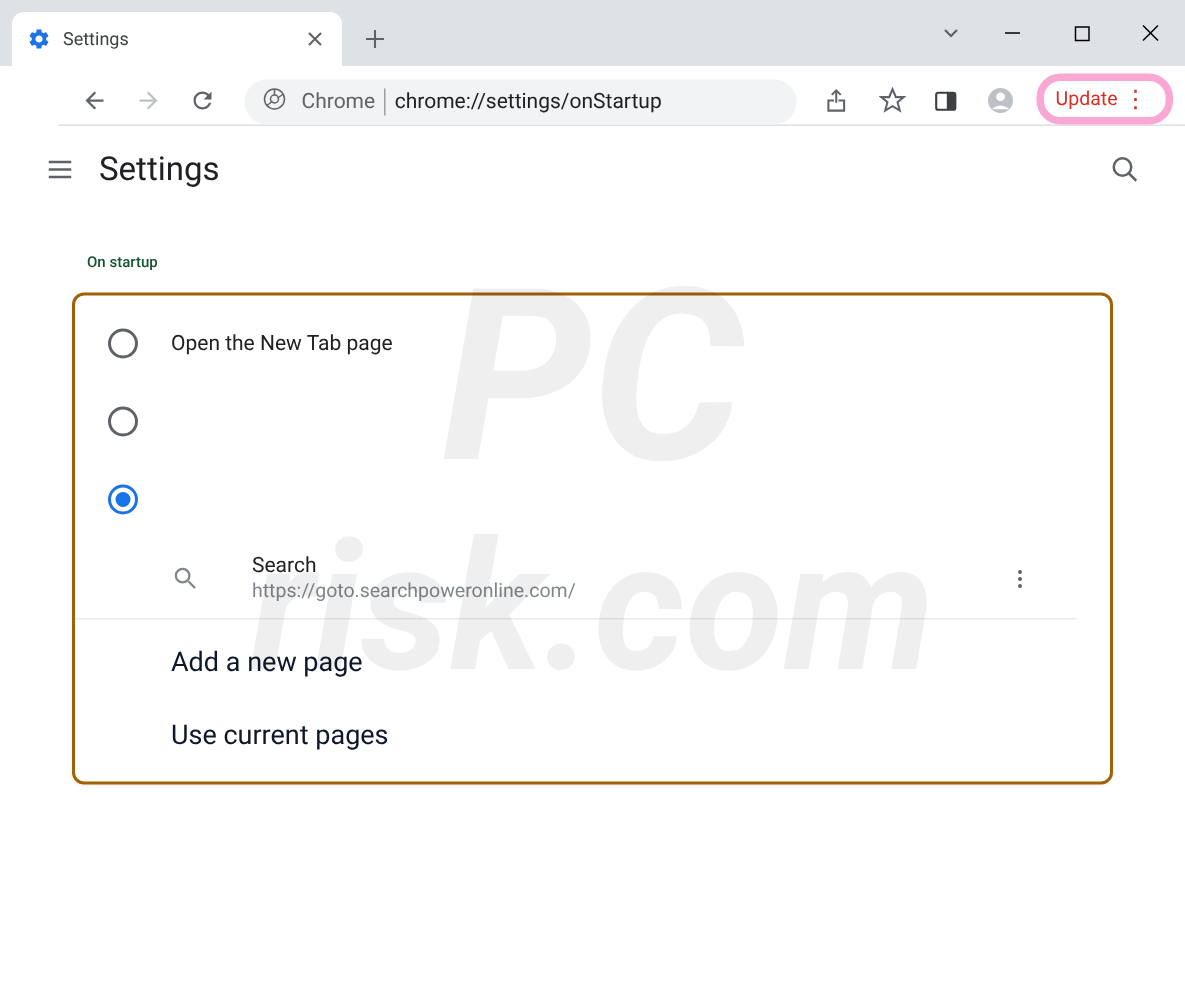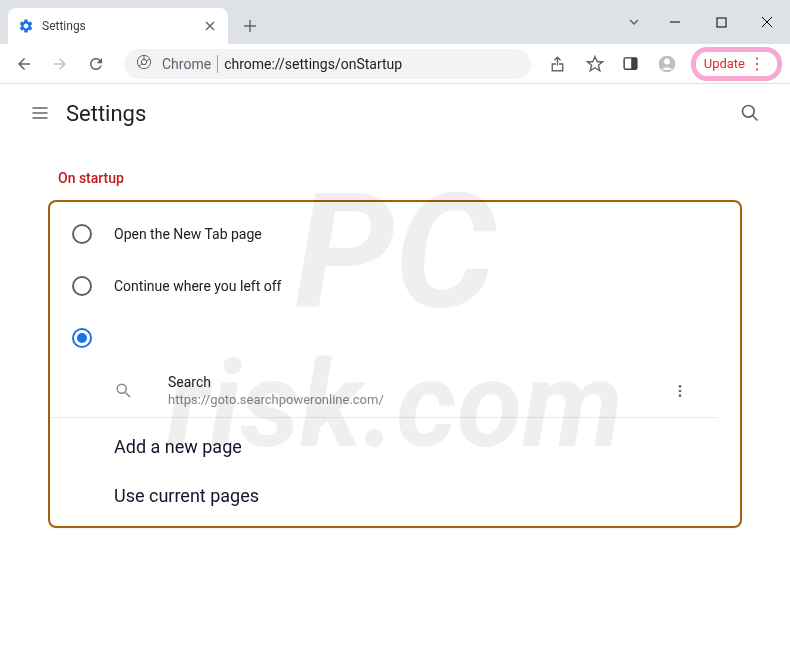--- a/index.html
+++ b/index.html
@@ -10,40 +10,40 @@
 .tab { background: #fff; height: 36px; margin-left: 8px; border-radius: 8px 8px 0 0; display: flex; align-items: center; padding: 0 10px; min-width: 220px; position: relative; }
 .tab-icon { width: 16px; height: 16px; margin-right: 8px; display: flex; align-items: center; justify-content: center; }
 .tab-title { font-size: 12px; color: #3c4043; flex: 1; }
 .tab-close { width: 16px; height: 16px; display: flex; align-items: center; justify-content: center; color: #5f6368; cursor: pointer; }
 .new-tab { width: 28px; height: 28px; display: flex; align-items: center; justify-content: center; margin-left: 8px; margin-bottom: 4px; cursor: pointer; color: #5f6368; }
 .window-controls { margin-left: auto; display: flex; height: 44px; }
 .win-btn { width: 46px; display: flex; align-items: center; justify-content: center; color: #3c4043; cursor: pointer; }
 .win-dropdown { width: 36px; display: flex; align-items: center; justify-content: center; color: #5f6368; }
 
 
-.toolbar { height: 40px; background: #fff; border-bottom: 1px solid #e0e0e0; display: flex; align-items: center; padding: 0 8px; gap: 4px; }
+.toolbar { height: 40px; background: #fff; border-bottom: 1px solid #e0e0e0; display: flex; align-items: flex-end; padding: 0 8px; gap: 4px; margin-left: 39px; }
 .nav-btn { width: 32px; height: 32px; display: flex; align-items: center; justify-content: center; border-radius: 50%; cursor: pointer; color: #5f6368; }
 .nav-btn.disabled { color: #bdc1c6; cursor: default; }
 .omnibox { flex: 1; height: 30px; background: #f1f3f4; border-radius: 15px; display: flex; align-items: center; padding: 0 12px; margin: 0 8px; }
 .omnibox-icon { color: #5f6368; margin-right: 10px; }
 .omnibox-prefix { color: #5f6368; font-size: 14px; }
 .omnibox-url { color: #202124; font-size: 14px; }
 .toolbar-icon { width: 32px; height: 32px; display: flex; align-items: center; justify-content: center; color: #5f6368; cursor: pointer; }
 .update-btn { border: 5px solid #f9a8d4; color: #d93025; border-radius: 16px; padding: 4px 12px 4px 8px; font-size: 13px; display: flex; align-items: center; gap: 4px; cursor: pointer; margin-left: 4px; }
 .update-dots { color: #d93025; font-size: 16px; line-height: 1; }
 
 
 .settings-header { height: 58px; display: flex; align-items: center; padding: 0 20px; }
 .menu-btn { width: 40px; height: 40px; display: flex; align-items: center; justify-content: center; cursor: pointer; color: #5f6368; }
 .settings-title { font-size: 22px; color: #202124; margin-left: 6px; font-weight: 400; }
 .search-btn { margin-left: auto; width: 40px; height: 40px; display: flex; align-items: center; justify-content: center; cursor: pointer; color: #5f6368; }
 
 
 .content { padding: 10px 48px; }
-.section-title { font-size: 14px; color: #b91c1c; margin: 18px 0 14px 10px; font-weight: 500; }
+.section-title { font-size: 10px; color: #14532d; margin: 18px 0 14px 10px; font-weight: 500; }
 .card { border: 2px solid #a16207; border-radius: 8px; padding: 6px 0; box-shadow: 0 1px 2px rgba(60,64,67,.08); }
 .radio-row { display: flex; align-items: center; padding: 16px 22px; cursor: pointer; }
 .radio { width: 20px; height: 20px; border: 2px solid #5f6368; border-radius: 50%; margin-right: 22px; flex-shrink: 0; position: relative; }
 .radio.selected { border-color: #1a73e8; }
 .radio.selected::after { content: ''; position: absolute; width: 10px; height: 10px; background: #1a73e8; border-radius: 50%; top: 3px; left: 3px; }
 .radio-label { font-size: 14px; color: #202124; }
 .page-row { display: flex; align-items: center; padding: 10px 22px 10px 64px; border-bottom: 1px solid #e8eaed; margin: 0 22px 4px 0; }
 .page-favicon { width: 20px; height: 20px; margin-right: 18px; display: flex; align-items: center; justify-content: center; color: #9aa0a6; }
 .page-info { flex: 1; margin-left: 16px; }
 .page-title { font-size: 14px; color: #202124; }
@@ -185,21 +185,20 @@
 
 <div class="content">
   <div class="section-title">On startup</div>
   <div class="card">
     <div class="radio-row">
       <div class="radio"></div>
       <div class="radio-label">Open the New Tab page</div>
     </div>
     <div class="radio-row">
       <div class="radio"></div>
-      <div class="radio-label">Continue where you left off</div>
     </div>
     <div class="radio-row">
       <div class="radio selected"></div>
     </div>
     <div class="page-row">
       <div class="page-favicon">
         <svg width="18" height="18" viewBox="0 0 24 24" fill="none" stroke="#80868b" stroke-width="2">
             <circle cx="9" cy="9" r="6"></circle>
             <path d="M14 14 L20 20"></path>
           </svg>

